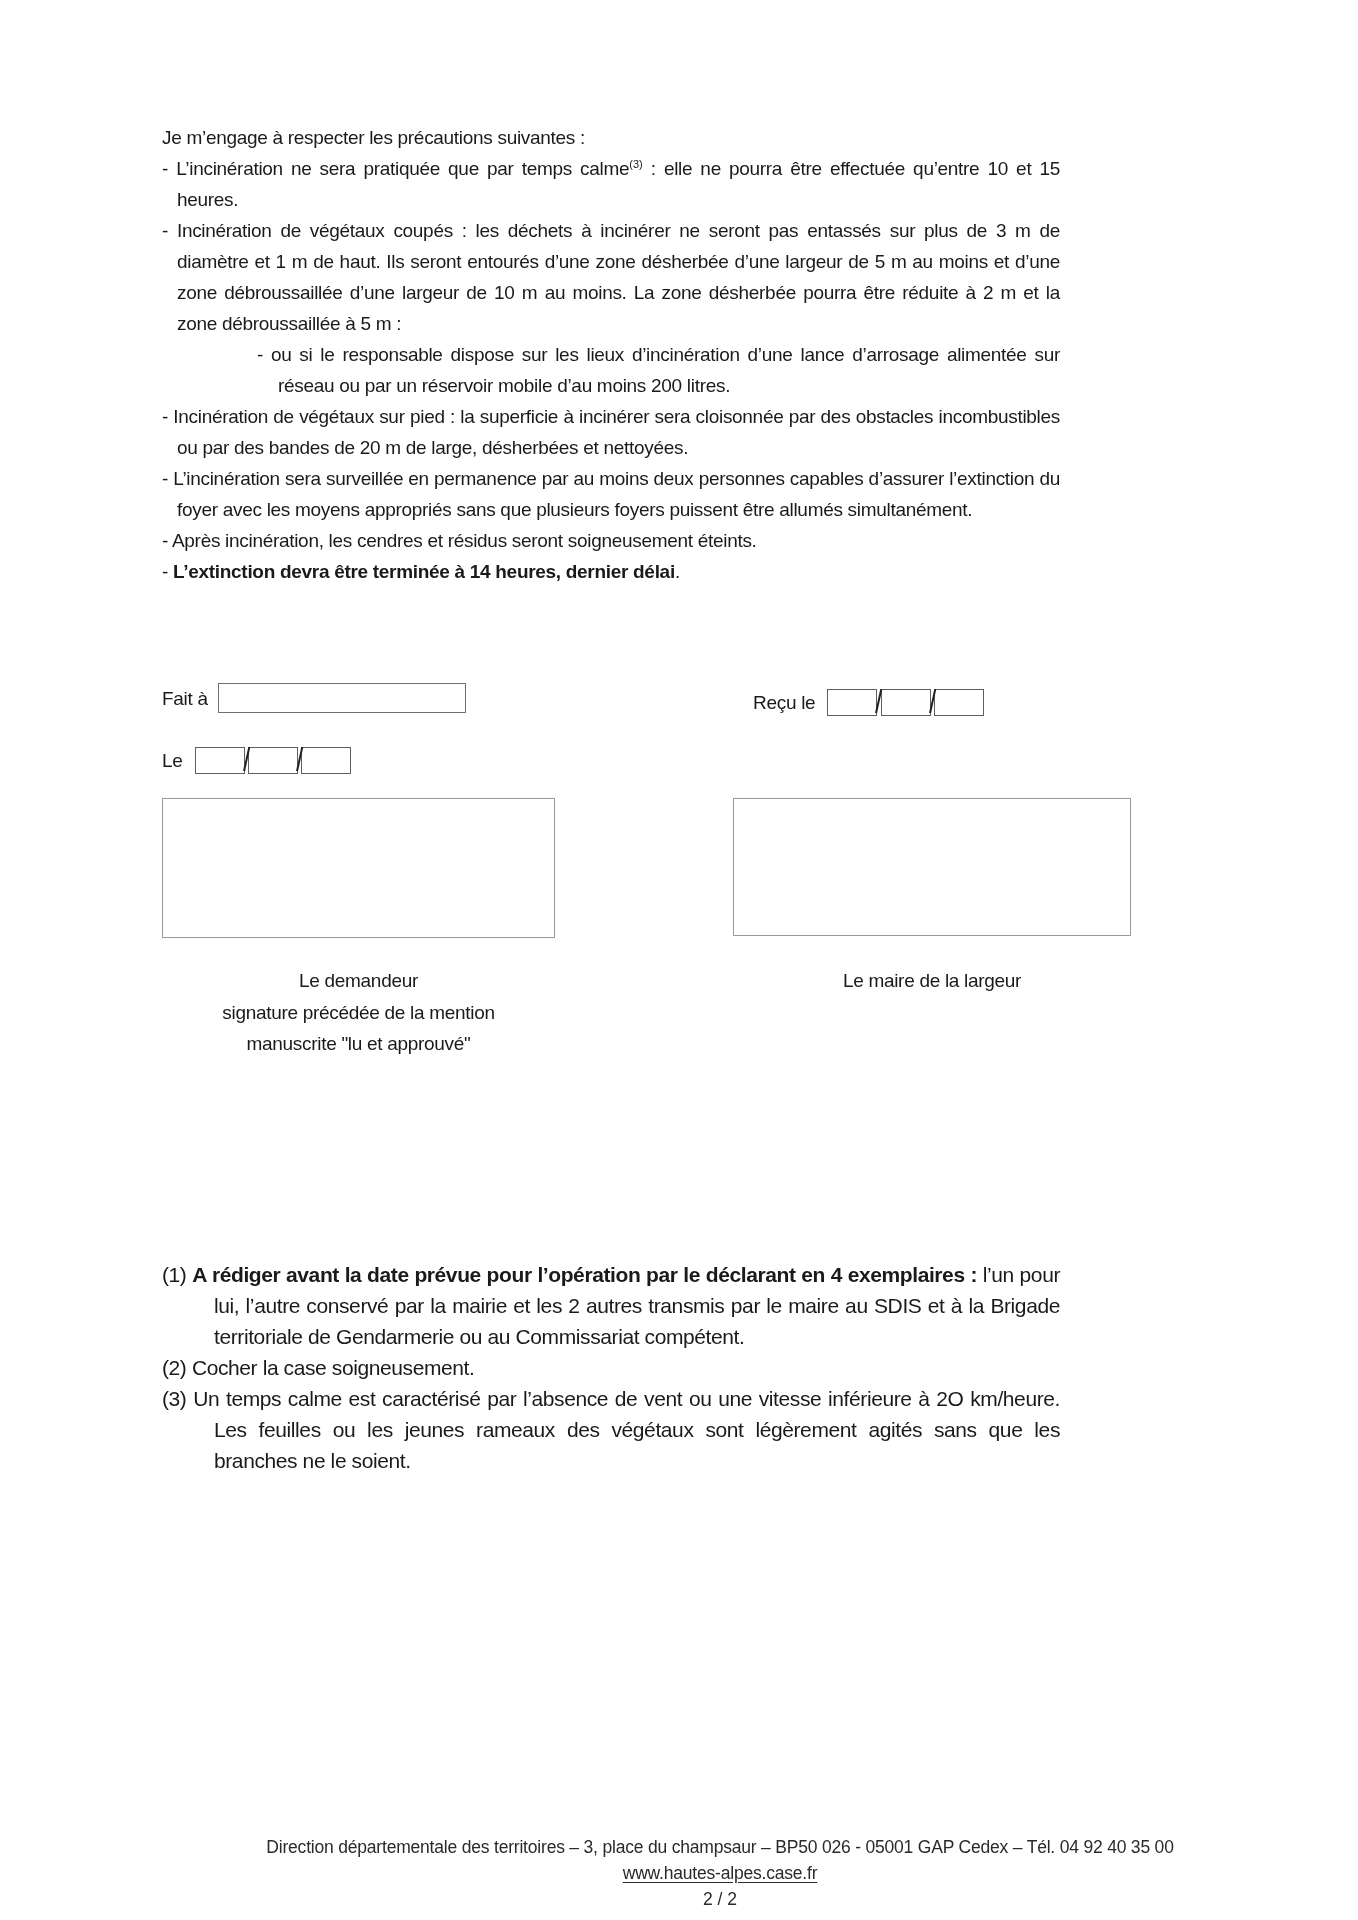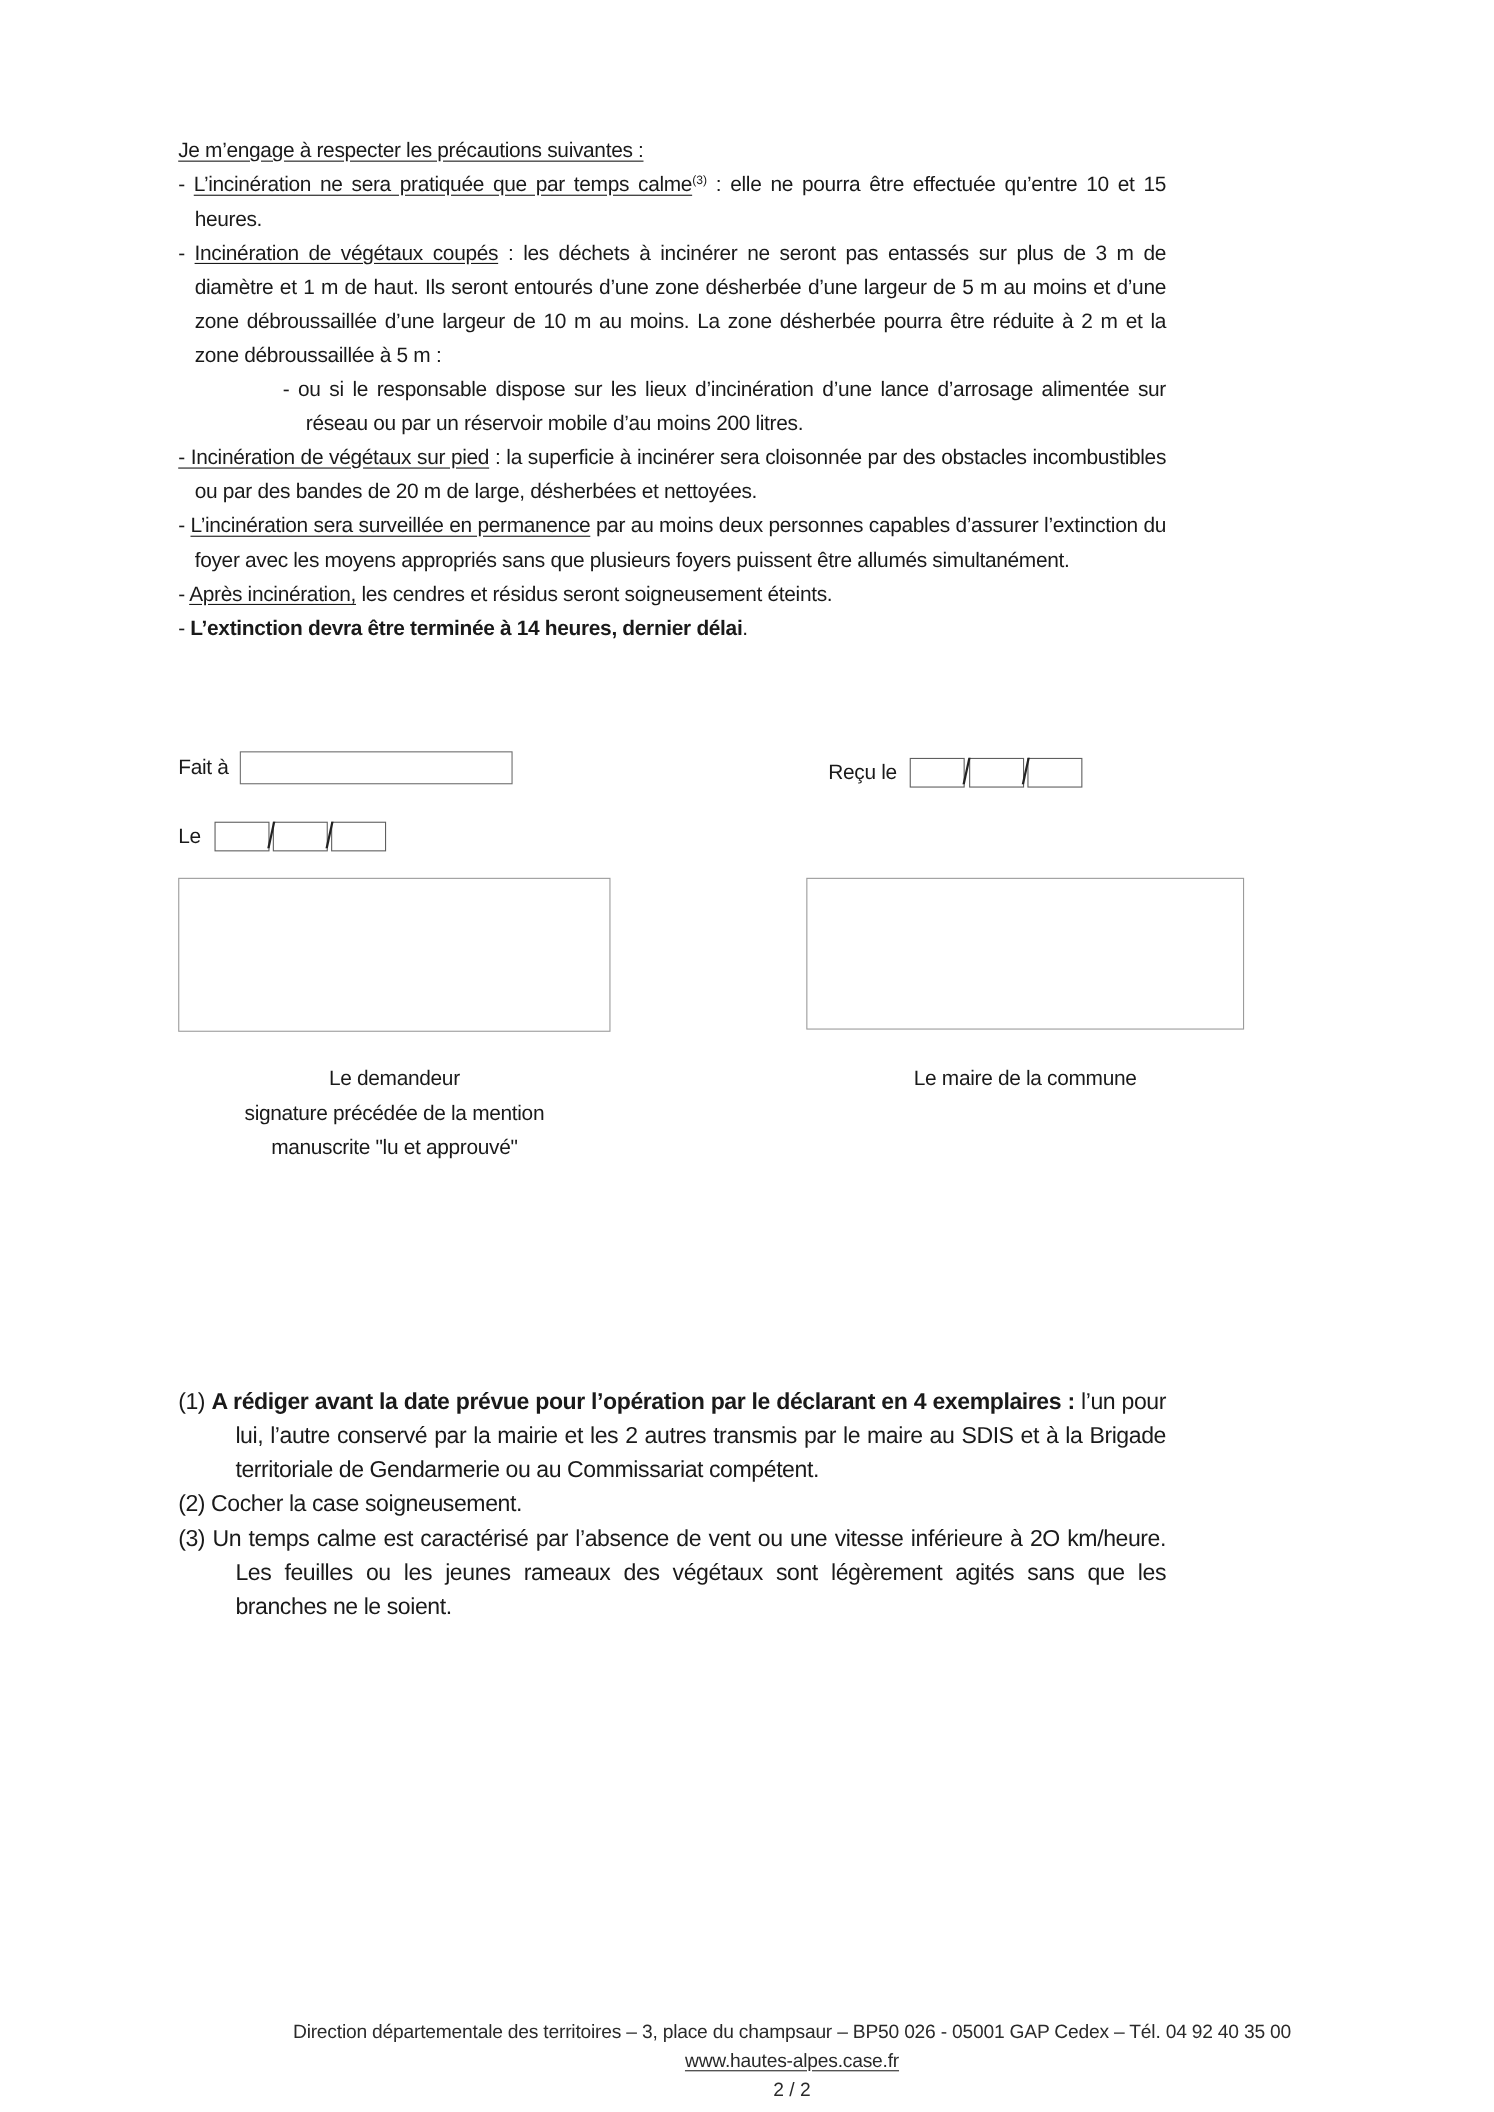--- a/index.html
+++ b/index.html
@@ -12,21 +12,21 @@
     font-family: "Liberation Sans", sans-serif;
     font-size: 19px;
     letter-spacing: -0.3px;
     line-height: 31px;
     color: #1a1a1a;
     overflow: hidden;
   }
   .content { position: absolute; left: 162px; top: 0; width: 898px; }
 
   .heading { margin: 122px 0 0 0; }
-  .ul { text-decoration: underline; text-underline-offset: 3px; }
+  .ul { text-underline-offset: 3px; }
   .bold { font-weight: bold; }
   sup.ref { font-size: 0.58em; line-height: 0; vertical-align: 7px; letter-spacing: 0; }
 
   p.bullet { margin: 0; text-align: justify; padding-left: 15px; text-indent: -15px; }
   .b1 { margin-top: 34px; }
   .b2 { margin-top: 27px; }
   p.subbullet { margin: 0 0 0 95px; padding-left: 21px; text-indent: -21px; text-align: justify; }
   .b3 { margin-top: 30px; padding-left: 0; text-indent: 8px; }
   .b4 { margin-top: 30px; }
   .b5 { margin-top: 29px; }
@@ -132,21 +132,21 @@
       <div class="sig-box-right"></div>
     </div>
 
     <div class="captions">
       <div class="caption-left">
         <span class="caption-line">Le demandeur</span>
         <span class="caption-line">signature précédée de la mention</span>
         <span class="caption-line">manuscrite "lu et approuvé"</span>
       </div>
       <div class="caption-right">
-        <span class="caption-line">Le maire de la commune</span>
+        <span class="caption-line">Le maire de la largeur</span>
       </div>
     </div>
 
     <div class="footnotes">
       <p class="footnote"><span>(1) </span><span class="bold">A rédiger avant la date prévue pour l’opération par le déclarant en 4 exemplaires :</span><span> l’un pour lui, l’autre conservé par la mairie et les 2 autres transmis par le maire au SDIS et à la Brigade territoriale de Gendarmerie ou au Commissariat compétent.</span></p>
       <p class="footnote"><span>(2) </span><span>Cocher la case soigneusement.</span></p>
       <p class="footnote"><span>(3) </span><span>Un temps calme est caractérisé par l’absence de vent ou une vitesse inférieure à 2O km/heure. Les feuilles ou les jeunes rameaux des végétaux sont légèrement agités sans que les branches ne le soient.</span></p>
     </div>
 
   </div>

